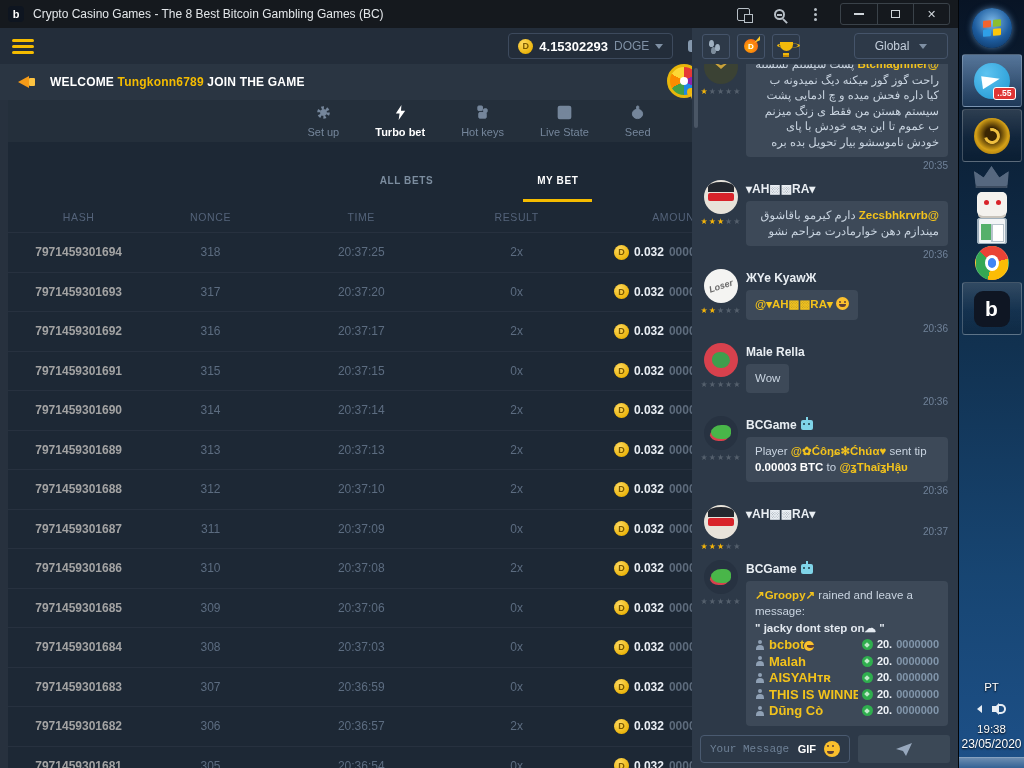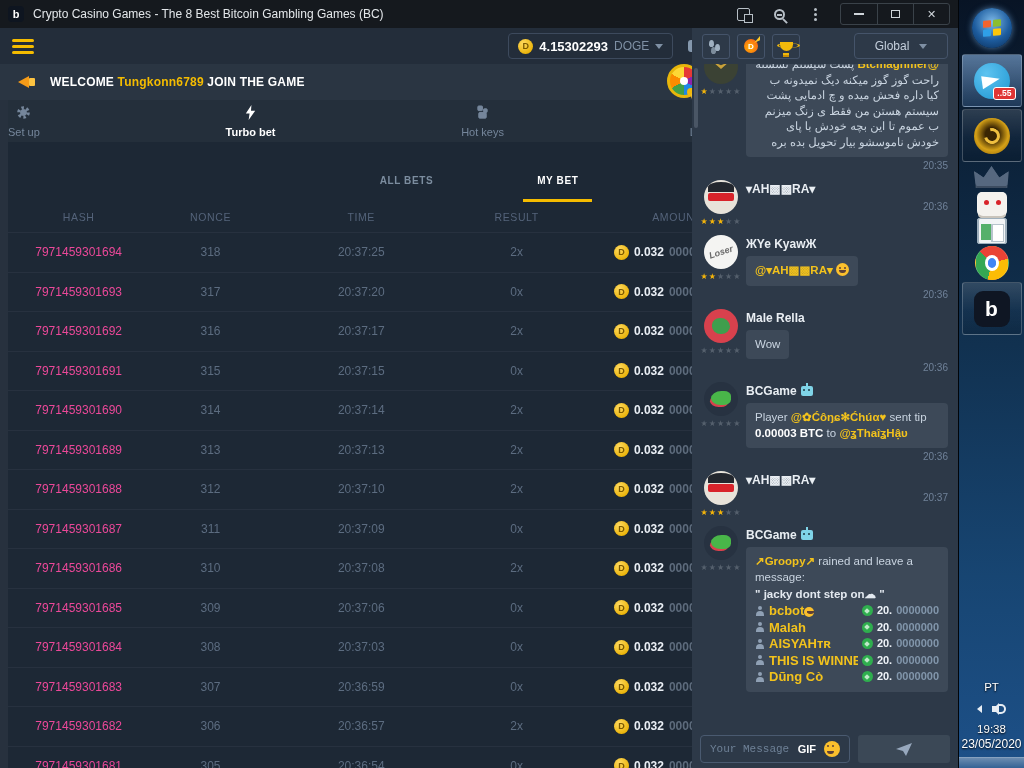--- a/index.html
+++ b/index.html
@@ -69,37 +69,37 @@
   .spin-block { display:flex; flex-direction:column; gap:2px; }
   .spin-label { color:#f5bc00; font-size:11px; font-weight:bold; font-style:italic; }
   .timer { display:flex; align-items:center; gap:3px; }
   .timer .t-box { background:#1a222c; border-radius:2px; color:#fff; font-weight:bold; font-size:10px; padding:2px 4px; }
   .timer .t-col { color:#9fb0c2; font-size:10px; font-weight:bold; }
   .banner-link { display:flex; align-items:center; gap:6px; color:#76879b; font-weight:bold; font-size:12px; cursor:pointer; }
   .rank-star { color:#76879b; font-size:15px; line-height:1; }
   .faq-q { width:15px; height:15px; border-radius:50%; background:#76879b; color:#2a3542; font-size:10px; font-weight:bold; display:flex; align-items:center; justify-content:center; }
 
   
-  .options { margin:0 8px; height:42px; background:#242f3b; display:flex; justify-content:space-between; align-items:center; gap:36px; }
+  .options { margin:0 8px; height:42px; background:#242f3b; display:flex; justify-content:center; align-items:center; gap:36px; }
   .opt { display:flex; flex-direction:column; align-items:center; gap:4px; color:#75869b; font-size:11px; cursor:pointer; }
   .opt svg { width:15px; height:15px; fill:#75869b; stroke:#75869b; }
   .opt.active { color:#fff; font-weight:bold; }
   .opt.active svg { fill:#fff; stroke:#fff; }
 
   
   .main-panel { margin:0 8px; background:#1d2835; height:640px; }
   .bet-tabs { height:60px; display:flex; justify-content:center; align-items:flex-end; gap:76px; }
   .bet-tab { padding:10px 14px 13px; font-size:10px; font-weight:bold; letter-spacing:.6px; color:#7c8d9f; cursor:pointer; border-bottom:3px solid transparent; }
   .bet-tab.active { color:#fff; border-bottom-color:var(--accent); }
   .grid6 { display:grid; grid-template-columns:15% 13% 19% 14% 20% 19%; align-items:center; }
   .table-head { height:30px; color:#54637a; font-size:10.5px; letter-spacing:.6px; }
   .table-head div { text-align:center; }
   .bet-row { height:39.5px; border-top:1px solid #27313f; font-size:12px; cursor:pointer; }
   .bet-row div { text-align:center; }
-  .c-hash { color:#ec4899; }
+  .c-hash { color:#a3a3a3;font-weight:bold; }
   .c-dim { color:#5c6c80; }
   .money { display:flex; align-items:center; justify-content:center; gap:5px; }
   .m-hi { color:#e9eef4; font-weight:bold; }
   .m-lo { color:#5d6b7c; font-weight:bold; }
   .m-unit { color:#6b7a8d; font-size:11px; }
   .win .m-hi { color:var(--win); }
   .win .m-lo { color:rgba(73,193,12,.4); }
   .lose .m-hi { color:var(--lose); }
   .lose .m-lo { color:rgba(255,62,95,.35); }
 
@@ -642,20 +642,21 @@
         </div>
         <div class="msg">
           <div class="msg-left">
             <div class="avatar av-mask"></div>
             <div class="stars"><span class="star-on">★</span><span class="star-on">★</span><span class="star-on">★</span><span class="star-off">★</span><span class="star-off">★</span></div>
           </div>
           <div class="msg-right">
             <div class="msg-name">
               <span>▾AH▩▩RA▾</span>
             </div>
+            <div class="bubble rtl"><span class="mention">@Zecsbhkrvrb</span><span> دارم کیرمو باقاشوق میندازم دهن خوارمادرت مزاحم نشو</span></div>
             <div class="msg-time">20:36</div>
           </div>
         </div>
         <div class="msg">
           <div class="msg-left">
             <div class="avatar av-loser"></div>
             <div class="stars"><span class="star-on">★</span><span class="star-on">★</span><span class="star-off">★</span><span class="star-off">★</span><span class="star-off">★</span></div>
           </div>
           <div class="msg-right"><div class="msg-name">
               <span>ЖYe KyawЖ</span>

